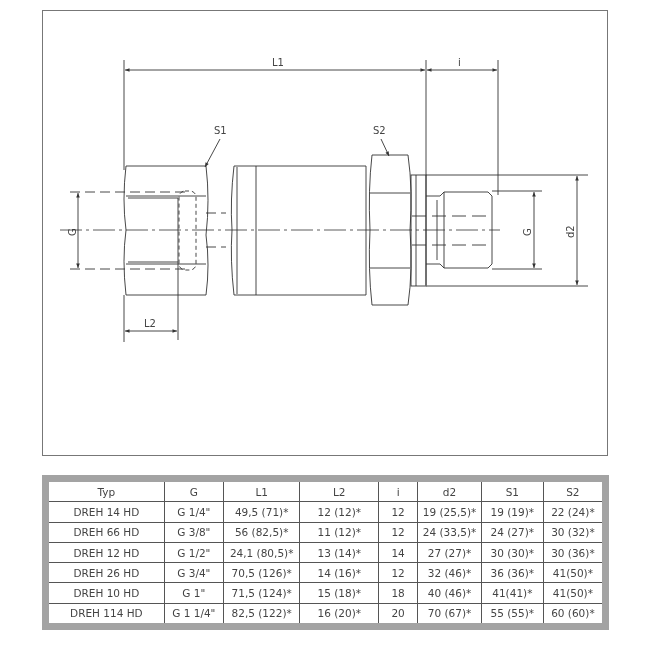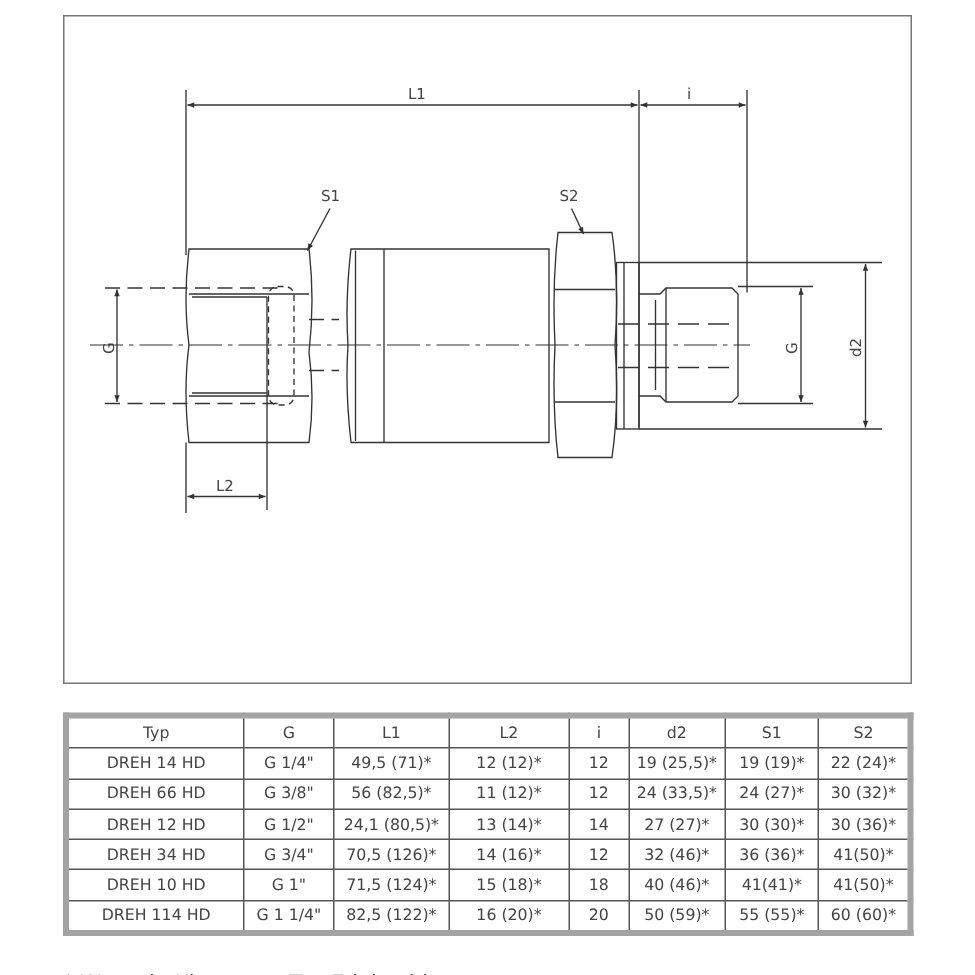--- a/index.html
+++ b/index.html
@@ -7,21 +7,21 @@
          font-family:"Liberation Sans", "DejaVu Sans", sans-serif; color:#333; }
   .frame { position:absolute; left:42px; top:10px; width:566px; height:446px;
            border:1px solid #777; box-sizing:border-box; }
   .drawing { position:absolute; left:0; top:0; }
   .dim-label { font-family:"DejaVu Sans", sans-serif; font-size:10px; fill:#444; }
   table.spec { position:absolute; left:42px; top:475px; width:567px;
                border-collapse:collapse; font-size:10.5px; color:#444;
                font-family:"DejaVu Sans", sans-serif; }
   table.spec td, table.spec th { border:1px solid #555; height:19.3px; padding:0;
                text-align:center; font-weight:normal; white-space:nowrap; }
-  table.spec { border:4px solid #a3a3a3;padding-left:31px; }
+  table.spec { border:7px solid #a3a3a3;padding-left:31px; }
   .footnote { position:absolute; left:42px; top:648px; font-size:14px; color:#444;
               font-family:"DejaVu Sans", sans-serif; }
 </style>
 </head>
 <body>
 
 <div class="frame"></div>
 
 <svg class="drawing" width="650" height="460" viewBox="0 0 650 460" stroke="#333" fill="none" stroke-width="0.9">
   <defs>
@@ -135,21 +135,21 @@
       <td>DREH 12 HD</td>
       <td>G 1/2"</td>
       <td>24,1 (80,5)*</td>
       <td>13 (14)*</td>
       <td>14</td>
       <td>27 (27)*</td>
       <td>30 (30)*</td>
       <td>30 (36)*</td>
     </tr>
     <tr>
-      <td>DREH 34 HD</td>
+      <td>DREH 26 HD</td>
       <td>G 3/4"</td>
       <td>70,5 (126)*</td>
       <td>14 (16)*</td>
       <td>12</td>
       <td>32 (46)*</td>
       <td>36 (36)*</td>
       <td>41(50)*</td>
     </tr>
     <tr>
       <td>DREH 10 HD</td>
@@ -160,20 +160,20 @@
       <td>40 (46)*</td>
       <td>41(41)*</td>
       <td>41(50)*</td>
     </tr>
     <tr>
       <td>DREH 114 HD</td>
       <td>G 1 1/4"</td>
       <td>82,5 (122)*</td>
       <td>16 (20)*</td>
       <td>20</td>
-      <td>50 (59)*</td>
+      <td>70 (67)*</td>
       <td>55 (55)*</td>
       <td>60 (60)*</td>
     </tr>
   </tbody>
 </table>
 
 <div class="footnote">* Werte in Klammern Typ Edelstahl</div>
 
 </body></html>

